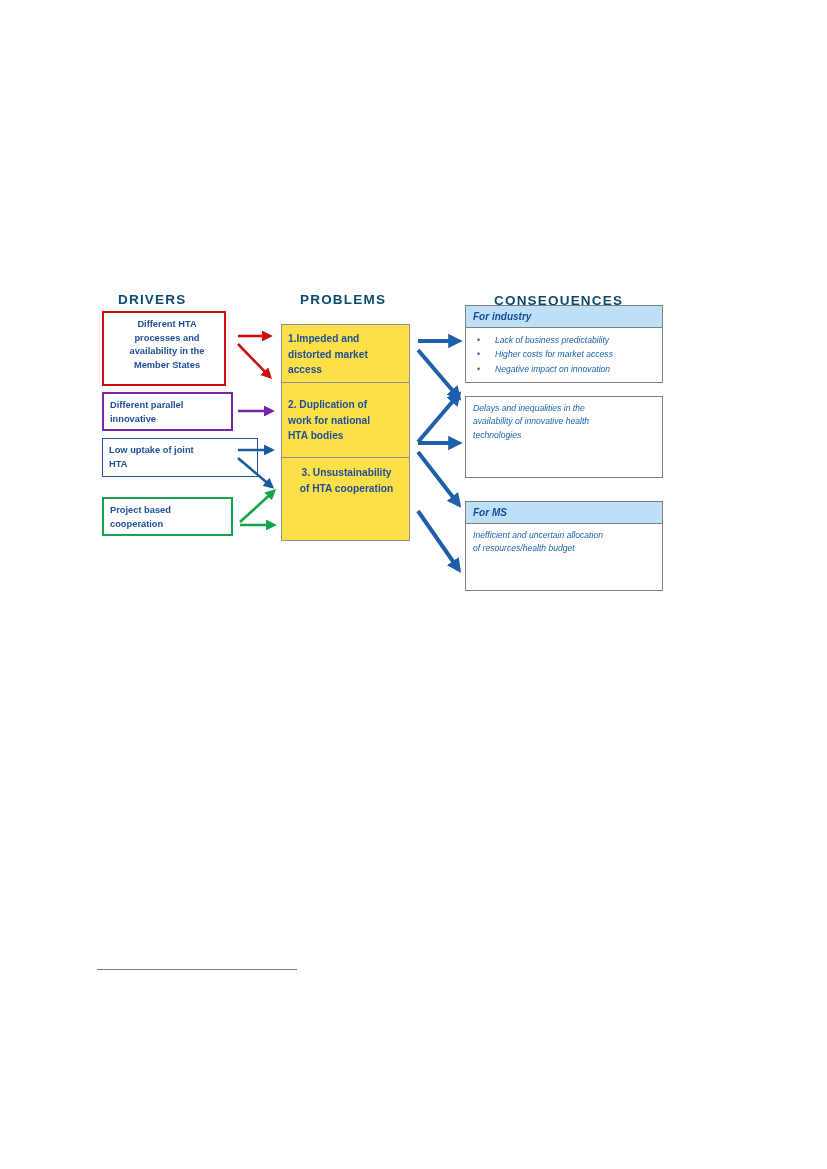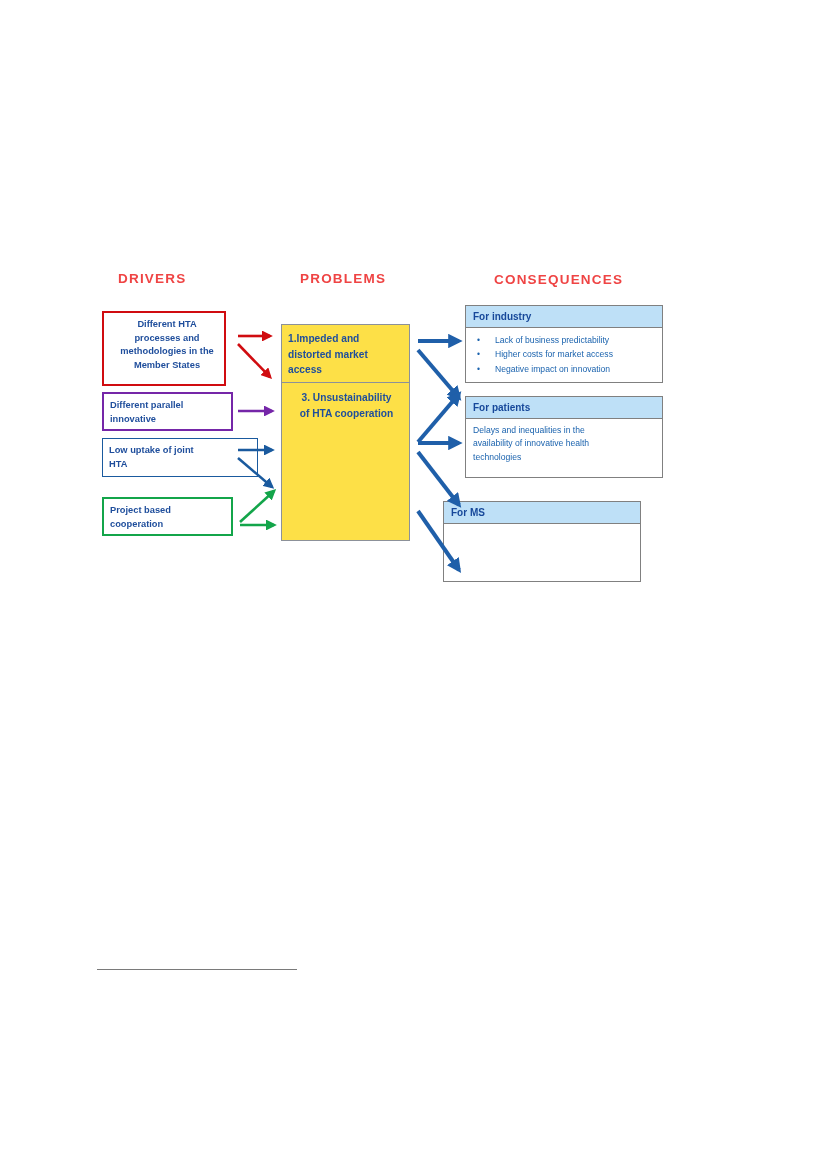--- a/index.html
+++ b/index.html
@@ -32,25 +32,26 @@
     position: absolute;
     left: 0; top: 0;
     width: 827px;
     height: 1169px;
     pointer-events: none;
   }
 
   
   .col-heading {
     position: absolute;
-    color: #ef4444;
+    color: #0c4a6e;
     font-weight: bold;
     font-size: 13.5px;
     letter-spacing: 1.2px;
     white-space: nowrap;
+    margin-top: 21px;
   }
   #heading-drivers      { left: 118px; top: 271px; }
   #heading-problems     { left: 300px; top: 271px; }
   #heading-consequences { left: 494px; top: 272px; }
 
   
   .driver-box {
     position: absolute;
     box-sizing: border-box;
     background: #ffffff;
@@ -93,20 +94,21 @@
   #problem-cell-0 { height: 58px; border-bottom: 1.4px solid #8C9199; }
   #problem-cell-1 { height: 75px; padding-top: 14px; border-bottom: 1.4px solid #8C9199; }
   #problem-cell-2 { height: 80px; padding-top: 7px; text-align: center; }
 
   
   .consequence-box {
     position: absolute;
     box-sizing: border-box;
     border: 1.2px solid #808080;
     background: #ffffff;
+    font-style: italic;
   }
   .consequence-header {
     box-sizing: border-box;
     background: #BEE0F7;
     border-bottom: 1.2px solid #808080;
     color: #17489A;
     font-size: 10px;
     font-weight: bold;
     padding: 4px 0 4px 7px;
     line-height: 13px;
@@ -126,21 +128,21 @@
     line-height: 14.4px;
     white-space: nowrap;
   }
   .bullet-list li .dot {
     position: absolute;
     left: 4px;
     top: 0;
   }
   #consequence-box-0 { left: 465px; top: 305px; width: 198px; height: 78px; }
   #consequence-box-1 { left: 465px; top: 396px; width: 198px; height: 82px; }
-  #consequence-box-2 { left: 443px; top: 501px; width: 198px; height: 81px; }
+  #consequence-box-2 { left: 465px; top: 501px; width: 198px; height: 90px; }
 
   
   #footnote-rule {
     position: absolute;
     left: 97px;
     top: 969px;
     width: 200px;
     height: 0;
     border-top: 1.6px solid #7A7A7A;
   }
@@ -151,21 +153,21 @@
 <div id="page">
   <div id="diagram">
 
     <div class="col-heading" id="heading-drivers">DRIVERS</div>
     <div class="col-heading" id="heading-problems">PROBLEMS</div>
     <div class="col-heading" id="heading-consequences">CONSEQUENCES</div>
 
     <div class="driver-box" id="driver-box-0">
       <span class="line">Different HTA</span>
       <span class="line">processes and</span>
-      <span class="line">methodologies in the</span>
+      <span class="line">availability in the</span>
       <span class="line">Member States</span>
     </div>
 
     <div class="driver-box" id="driver-box-1">
       <span class="line">Different parallel</span>
       <span class="line">innovative</span>
     </div>
 
     <div class="driver-box" id="driver-box-2">
       <span class="line">Low uptake of joint</span>
@@ -175,20 +177,25 @@
     <div class="driver-box" id="driver-box-3">
       <span class="line">Project based</span>
       <span class="line">cooperation</span>
     </div>
 
     <div id="problems-stack">
       <div class="problem-cell" id="problem-cell-0">
         <span class="line">1.Impeded and</span>
         <span class="line">distorted market</span>
         <span class="line">access</span>
+      </div>
+      <div class="problem-cell" id="problem-cell-1">
+        <span class="line">2. Duplication of</span>
+        <span class="line">work for national</span>
+        <span class="line">HTA bodies</span>
       </div>
       <div class="problem-cell" id="problem-cell-2">
         <span class="line">3. Unsustainability</span>
         <span class="line">of HTA cooperation</span>
       </div>
     </div>
 
     <div class="consequence-box" id="consequence-box-0">
       <div class="consequence-header">For industry</div>
       <div class="consequence-body">
@@ -203,30 +210,33 @@
           </li>
           <li>
             <span class="dot">•</span>
             <span>Negative impact on innovation</span>
           </li>
         </ul>
       </div>
     </div>
 
     <div class="consequence-box" id="consequence-box-1">
-      <div class="consequence-header">For patients</div>
       <div class="consequence-body">
         <span class="line">Delays and inequalities in the</span>
         <span class="line">availability of innovative health</span>
         <span class="line">technologies</span>
       </div>
     </div>
 
     <div class="consequence-box" id="consequence-box-2">
       <div class="consequence-header">For MS</div>
+      <div class="consequence-body">
+        <span class="line">Inefficient and uncertain  allocation</span>
+        <span class="line">of resources/health budget</span>
+      </div>
     </div>
 
     <svg id="svg-arrows" viewBox="0 0 827 1169">
       <defs>
         <marker id="head-red" markerWidth="4.2" markerHeight="4.2" refX="3.1" refY="2.1" orient="auto">
           <path d="M0,0 L4.2,2.1 L0,4.2 z" fill="#D00C10"></path>
         </marker>
         <marker id="head-purple" markerWidth="4.2" markerHeight="4.2" refX="3.1" refY="2.1" orient="auto">
           <path d="M0,0 L4.2,2.1 L0,4.2 z" fill="#7526A8"></path>
         </marker>

